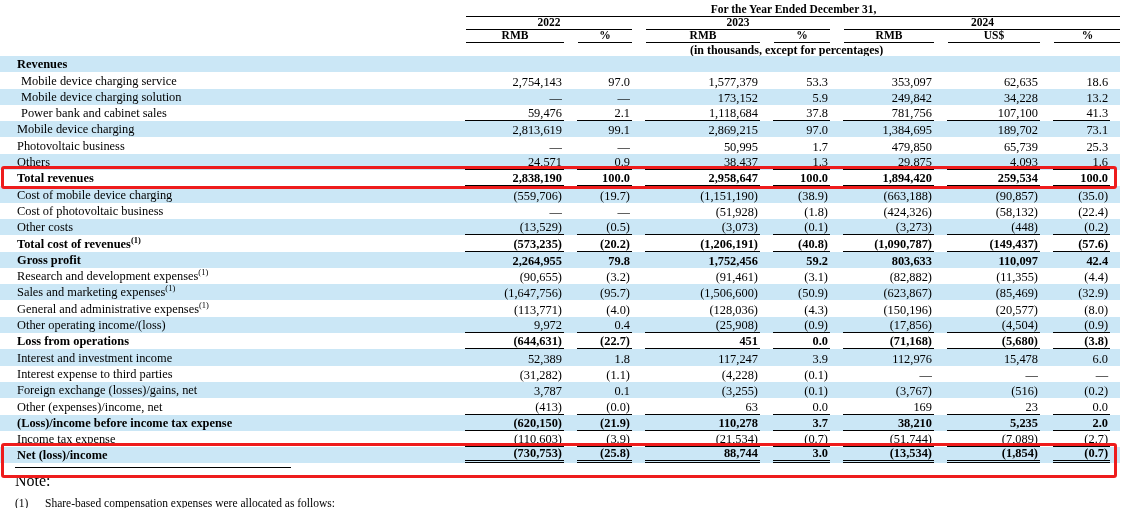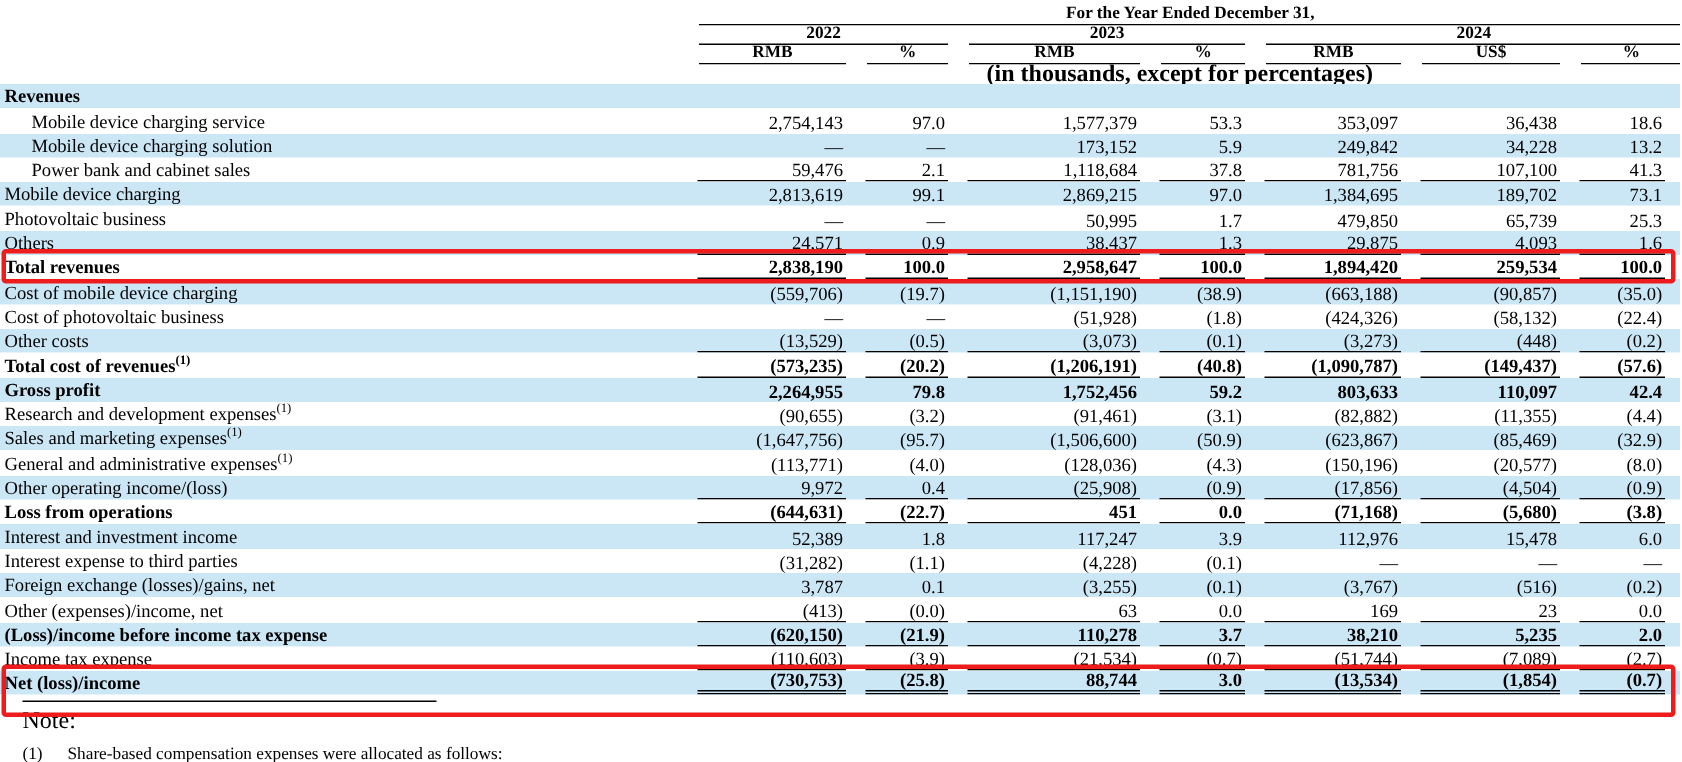--- a/index.html
+++ b/index.html
@@ -28,26 +28,26 @@
     border-bottom:1px solid #000;
     text-align:center;
     font-weight:700;
     line-height:11px;
     padding-bottom:1px;
   }
   .measure{
     text-align:center;
     font-weight:700;
     line-height:12px;
-    font-size:16px;
+    font-size:12px;
   }
   tbody td{height:16.3px;font-size:12.4px;line-height:15px;}
   tbody tr.shaded{background:var(--shade,#cbe7f6);}
   tbody tr.bold{font-weight:700;}
-  .lbl{padding-left:3px;}
+  .lbl{padding-left:17px;}
   .lbl.ind{padding-left:21px;}
   .lbl sup{font-size:8.5px;vertical-align:super;line-height:0;}
   .val{
     margin-left:13px;
     text-align:right;
     padding-right:2px;
     line-height:14px;
   }
   td:last-child .val{margin-right:11px;font-family:Liberation Serif, serif;}
   .ul{border-bottom:1px solid #000;}
@@ -176,21 +176,21 @@
           <td>
             <div class="val">1,577,379</div>
           </td>
           <td>
             <div class="val">53.3</div>
           </td>
           <td>
             <div class="val">353,097</div>
           </td>
           <td>
-            <div class="val">36,438</div>
+            <div class="val">62,635</div>
           </td>
           <td>
             <div class="val">18.6</div>
           </td>
         </tr>
         <tr class="shaded">
           <td>
             <div class="lbl ind">Mobile device charging solution</div>
           </td>
           <td>

